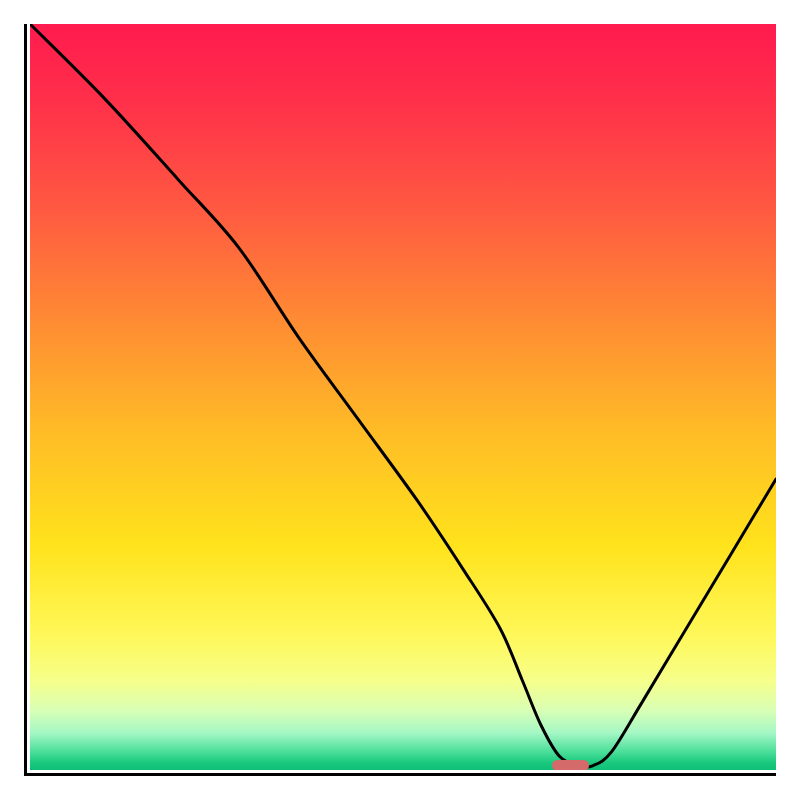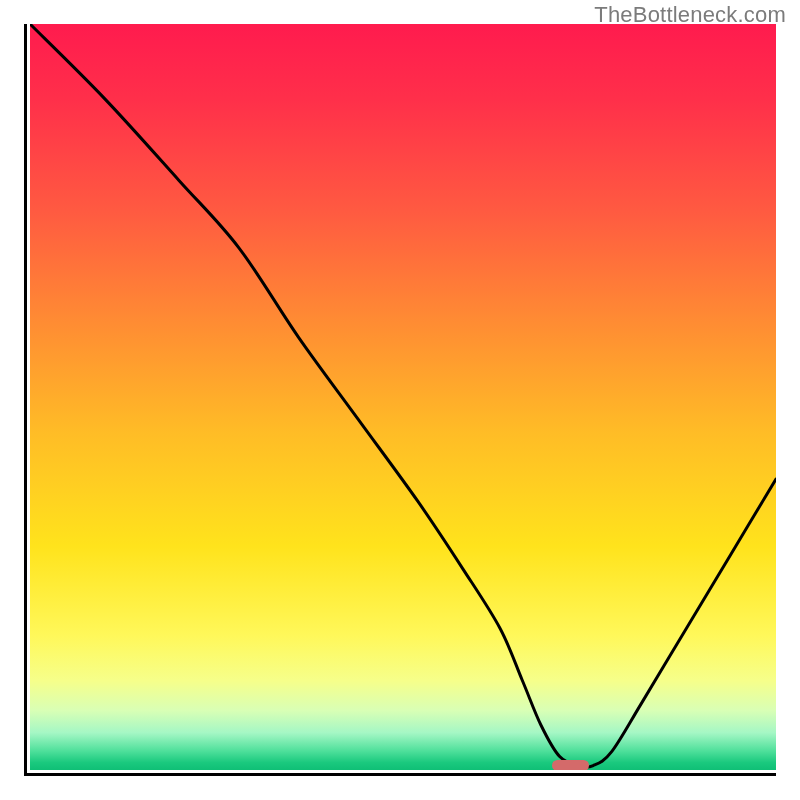--- a/index.html
+++ b/index.html
@@ -75,21 +75,20 @@
     position: absolute;
     background: #d46a6a;
     border-radius: 999px;
   }
 </style>
 </head>
 <body>
 
 <div class="wrap">
 
-  <div class="watermark">TheBottleneck.com</div>
 
   <div class="plot-frame">
     <div class="plot-inner">
 
       <div class="gradient"></div>
 
       <svg class="curve" viewBox="0 0 1000 1000" preserveAspectRatio="none">
         <path id="curve-path" fill="none" stroke="#000000" stroke-width="4" stroke-linejoin="round" stroke-linecap="round" d="M 0.00 0.00 C 16.67 16.67, 66.67 65.00, 100.00 100.00 C 133.33 135.00, 170.00 176.67, 200.00 210.00 C 230.00 243.33, 253.33 265.00, 280.00 300.00 C 306.67 335.00, 333.33 381.67, 360.00 420.00 C 386.67 458.33, 413.33 493.33, 440.00 530.00 C 466.67 566.67, 496.67 606.67, 520.00 640.00 C 543.33 673.33, 561.67 701.67, 580.00 730.00 C 598.33 758.33, 616.67 785.00, 630.00 810.00 C 643.33 835.00, 650.83 858.33, 660.00 880.00 C 669.17 901.67, 676.67 923.00, 685.00 940.00 C 693.33 957.00, 701.67 973.00, 710.00 982.00 C 718.33 991.00, 727.50 992.00, 735.00 994.00 C 742.50 996.00, 747.50 997.17, 755.00 994.00 C 762.50 990.83, 769.17 989.00, 780.00 975.00 C 790.83 961.00, 803.33 937.50, 820.00 910.00 C 836.67 882.50, 860.00 843.33, 880.00 810.00 C 900.00 776.67, 920.00 743.33, 940.00 710.00 C 960.00 676.67, 990.00 626.67, 1000.00 610.00"></path>
       </svg>
 

